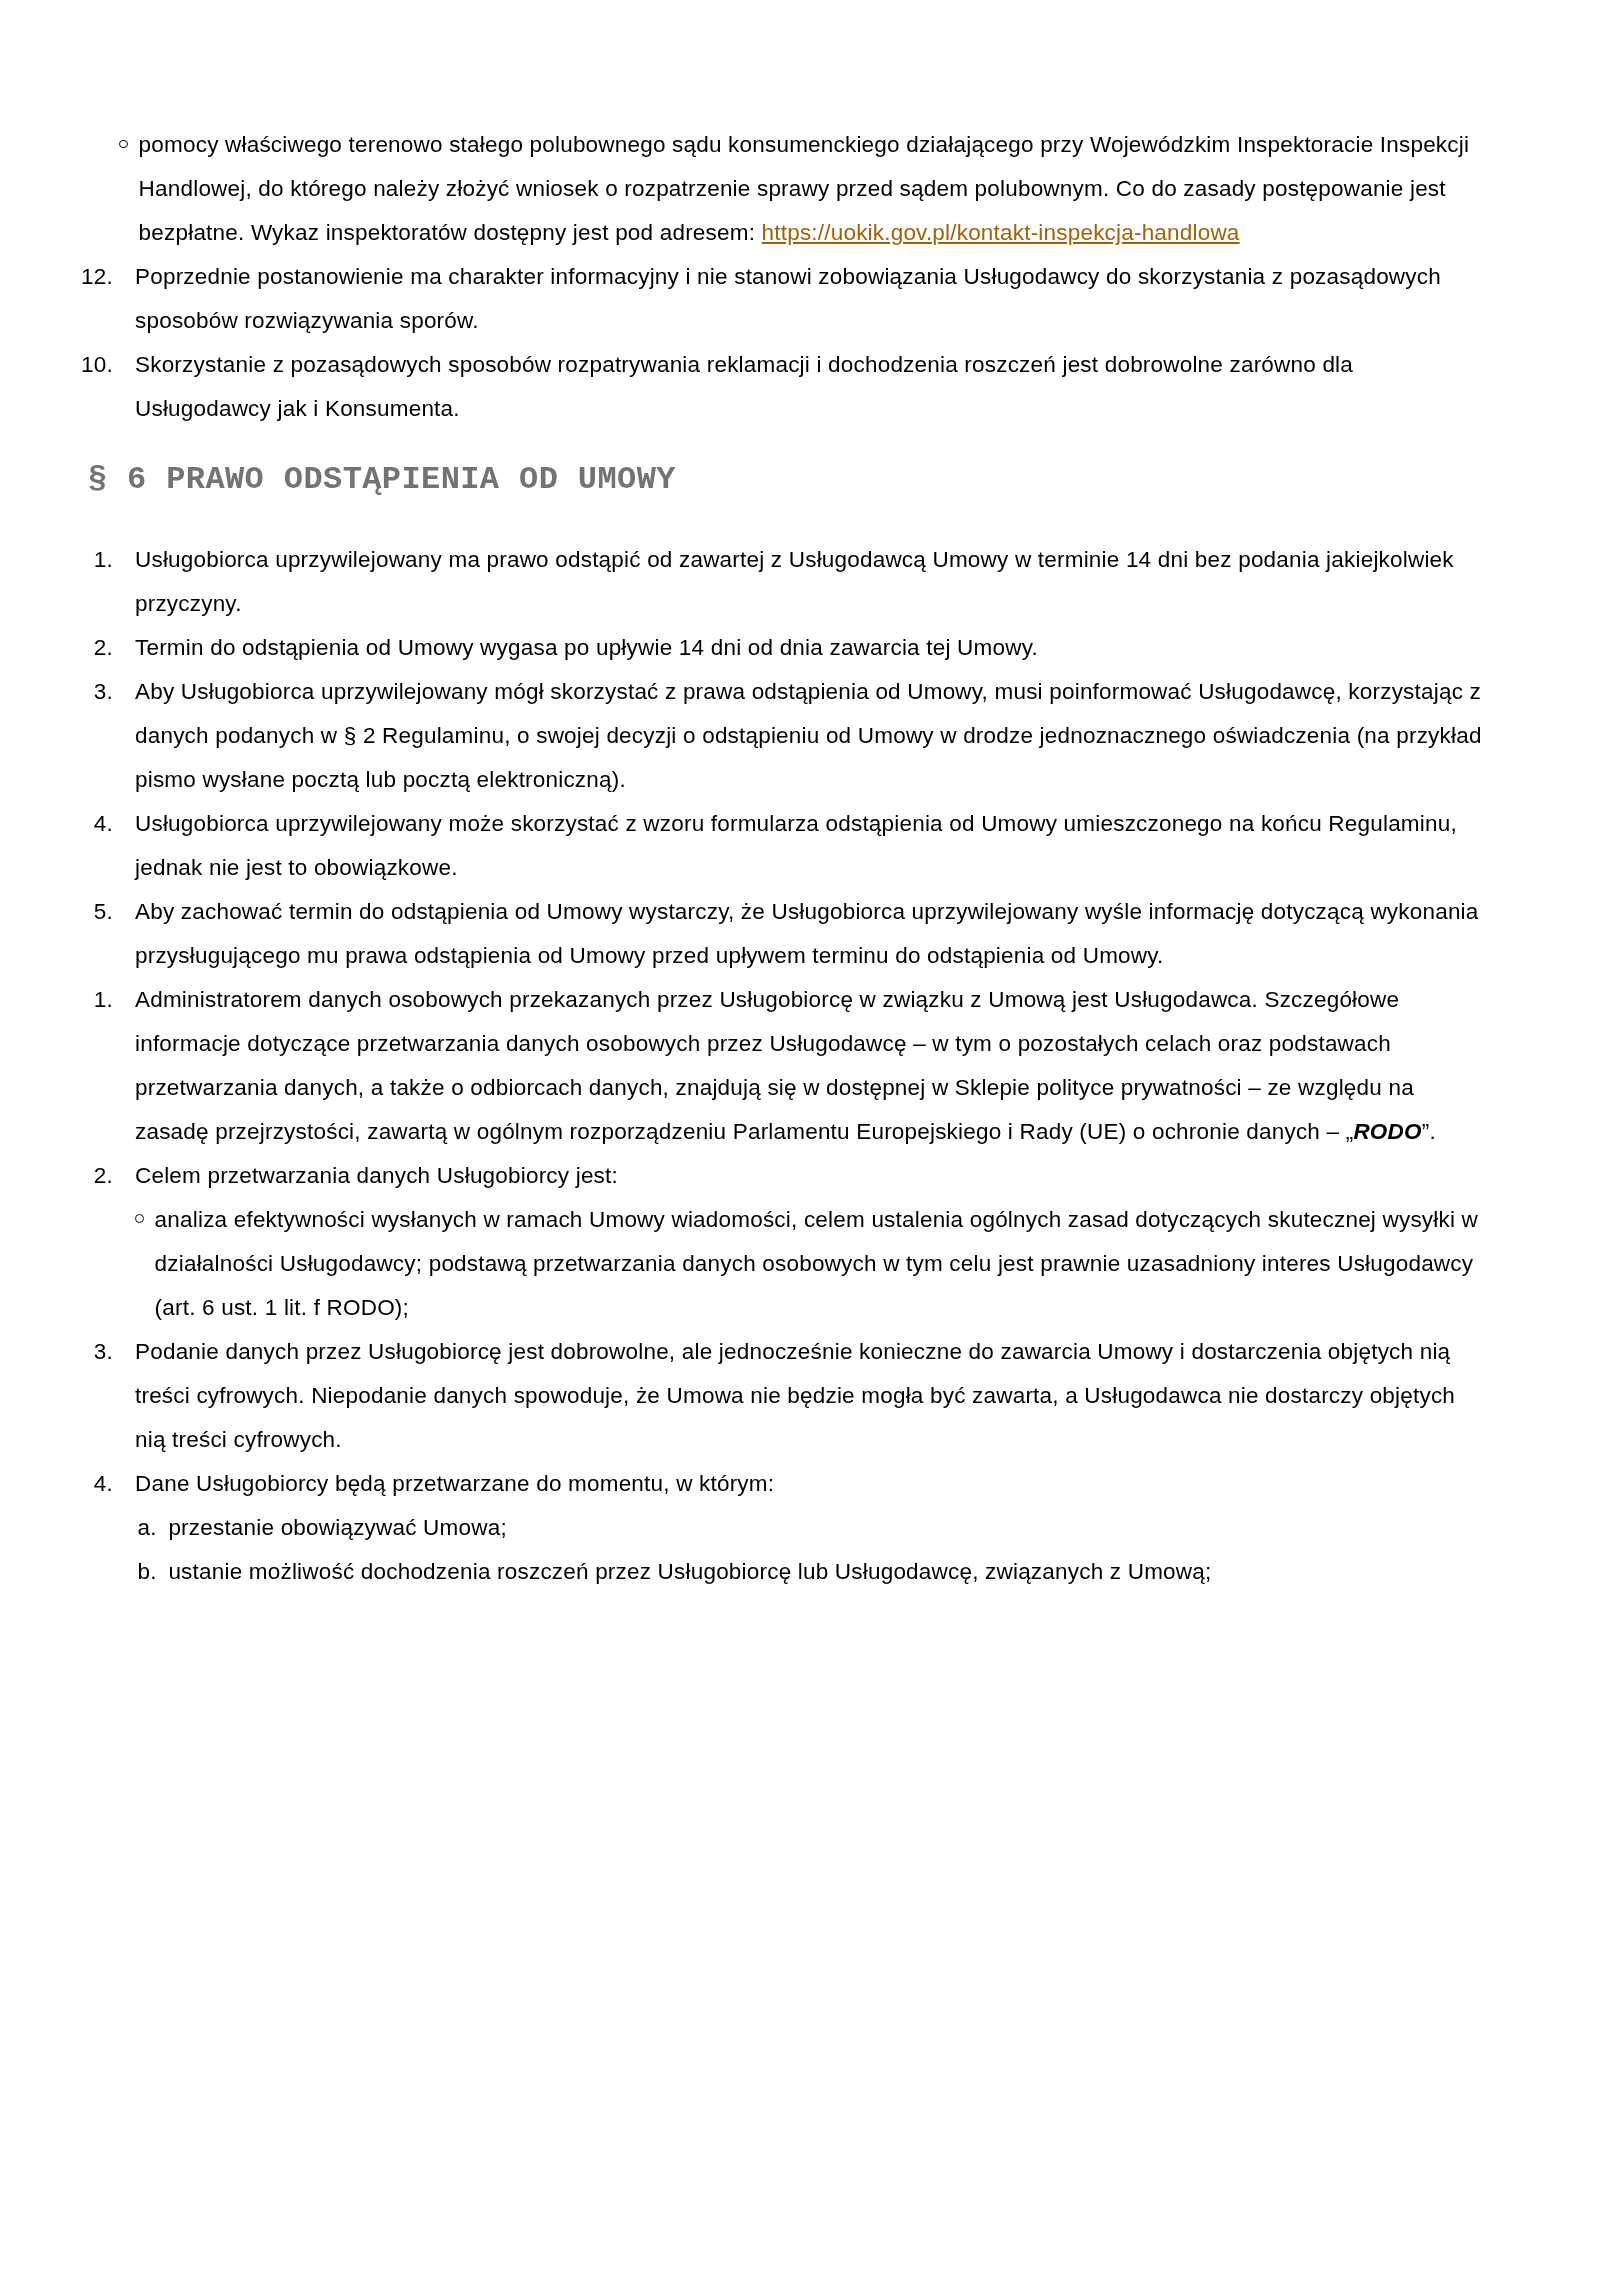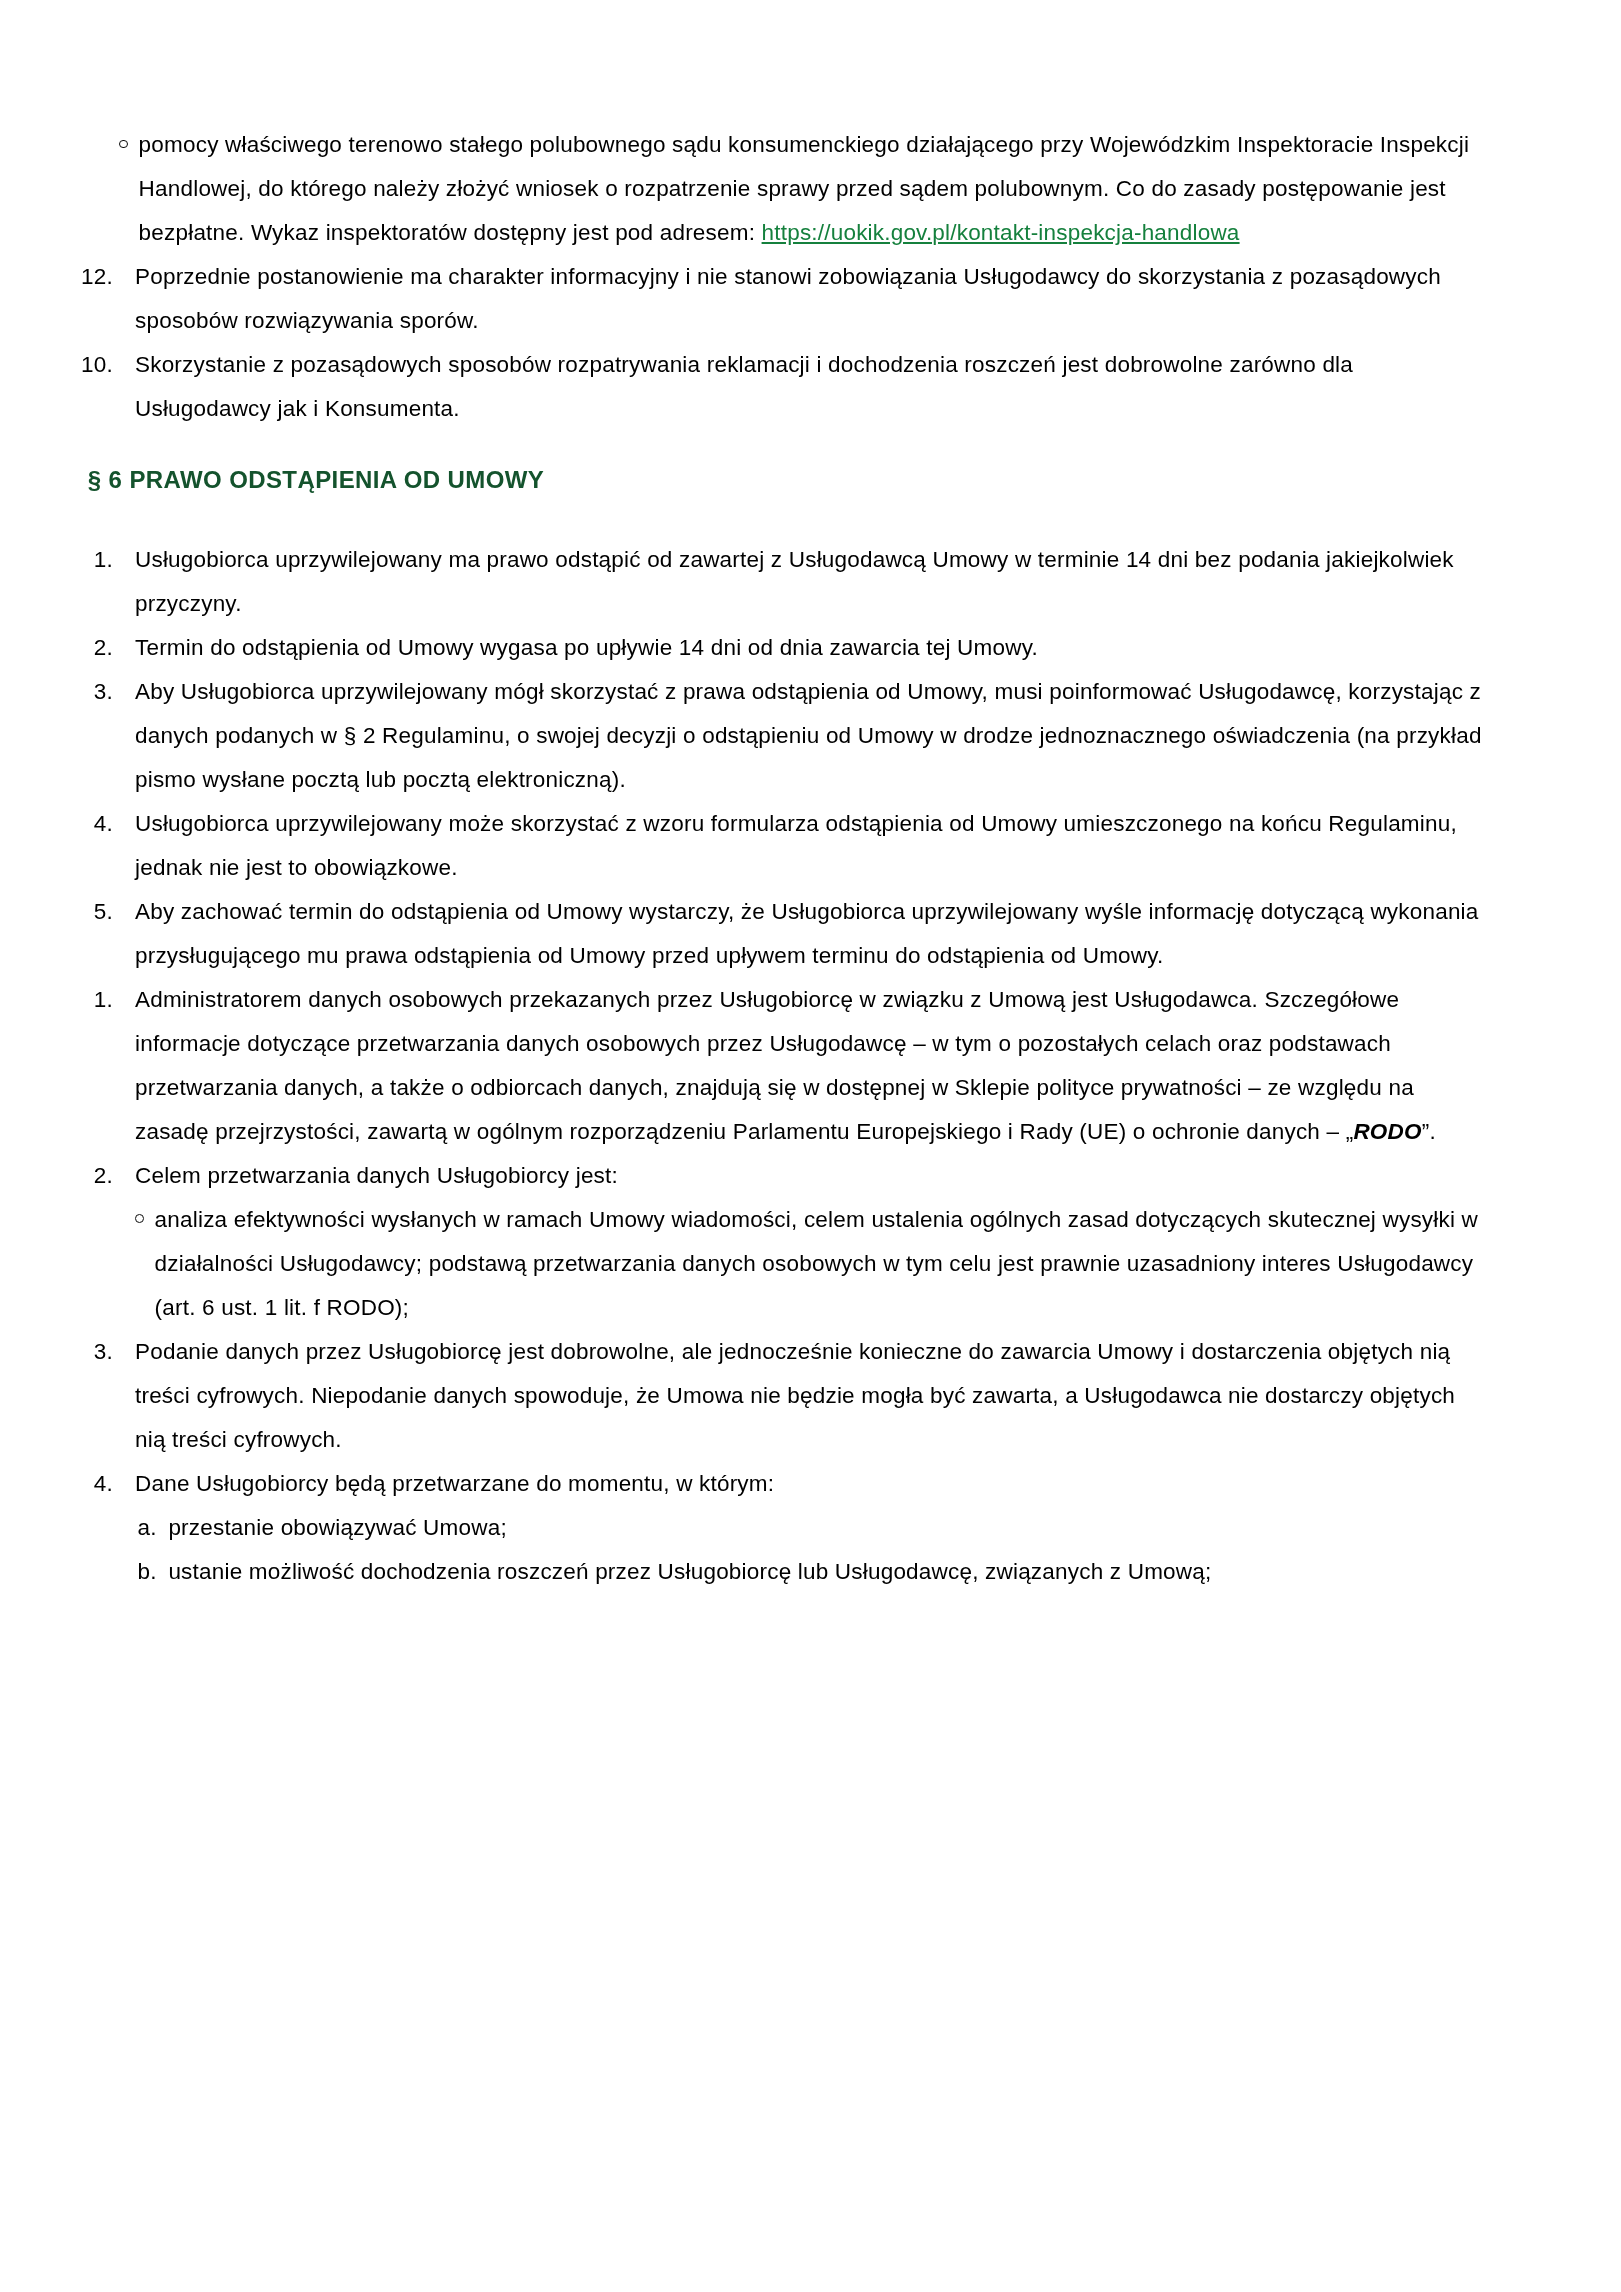--- a/index.html
+++ b/index.html
@@ -36,30 +36,30 @@
   }
   .top-bullet-list { margin-left: 39px; }
   .alist { margin-left: -7.8px; }
   .alpha-marker {
     flex: 0 0 21.6px;
     text-align: right;
     margin-right: 11.8px;
     white-space: nowrap;
   }
   h2 {
-    font-family: Liberation Sans, sans-serif;
-    font-size: 24px;
+    font-family: Liberation Mono, monospace;
+    font-size: 32px;
     font-weight: bold;
     line-height: 45px;
     letter-spacing: 0.4px;
     margin: 25.5px 0 36px 0;
     padding-left: 7.8px;
-    color: #14532d;
+    color: #737373;
   }
-  a.doc-link { color: #15803d; text-decoration: underline; cursor: pointer; }
+  a.doc-link { color: #a16207; text-decoration: underline; cursor: pointer; }
   strong { font-weight: bold; font-style: italic; }
 </style>
 </head>
 <body>
 
 <div class="page">
 
   <div class="top-bullet-list">
     <div class="li">
       <span class="bullet-marker">

